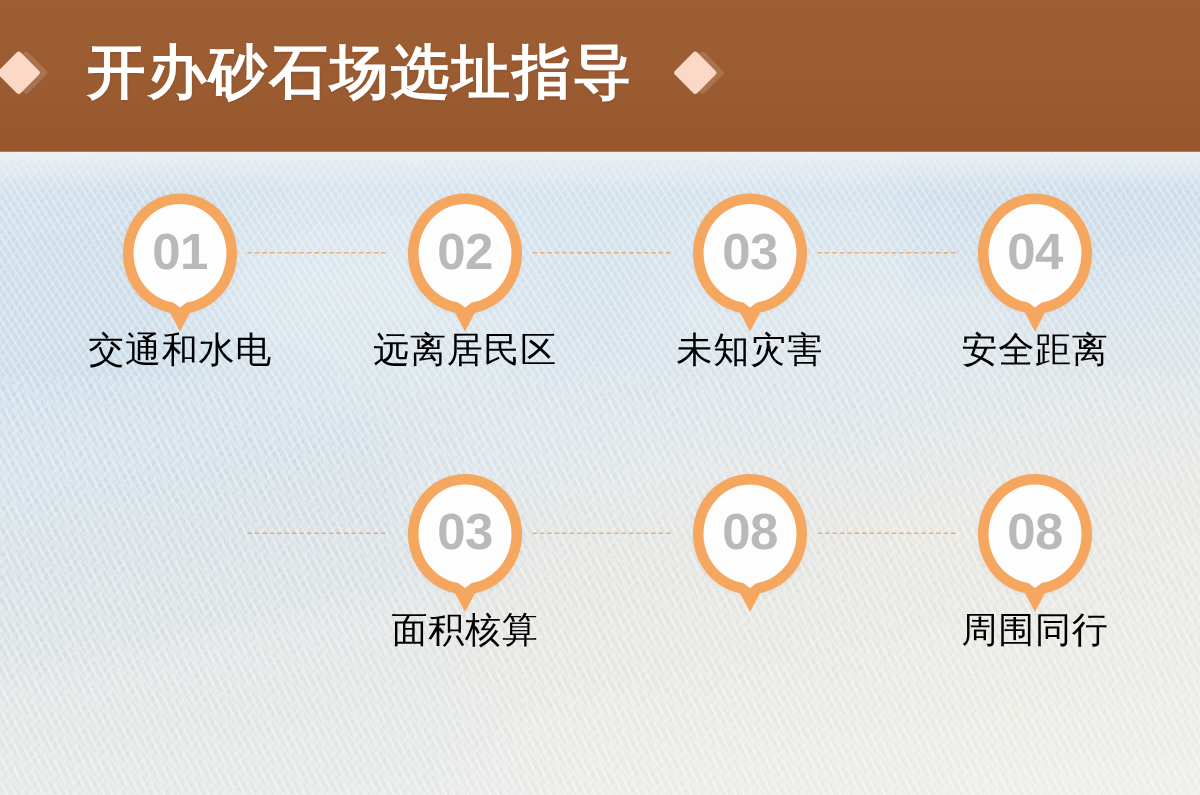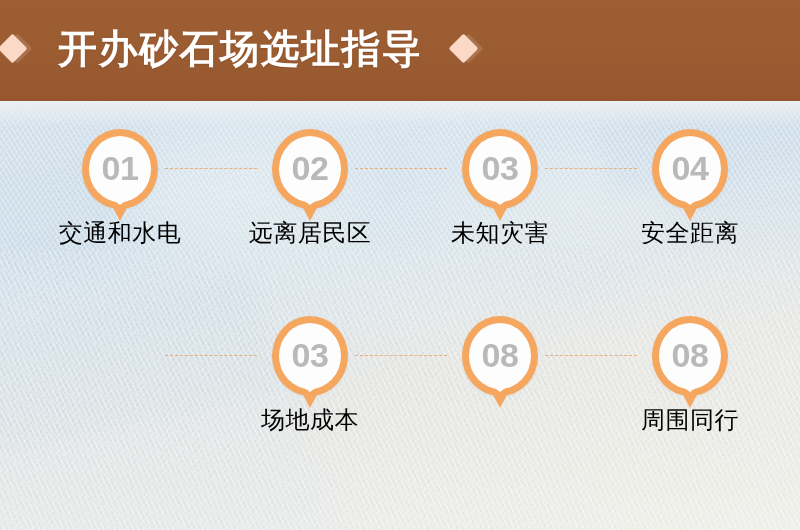--- a/index.html
+++ b/index.html
@@ -275,21 +275,21 @@
       </div>
 
       <div class="cell cell-1">
         <div class="pin">
           <div class="ring">
               <span class="num">03</span>
             </div>
           <div class="tip"></div>
             <div class="tipin"></div>
         </div>
-        <div class="cell-label">场地成本</div>
+        <div class="cell-label">面积核算</div>
       </div>
 
       <div class="cell cell-2">
         <div class="pin">
           <div class="ring">
               <span class="num">08</span>
             </div>
           <div class="tip"></div>
             <div class="tipin"></div>
         </div>

